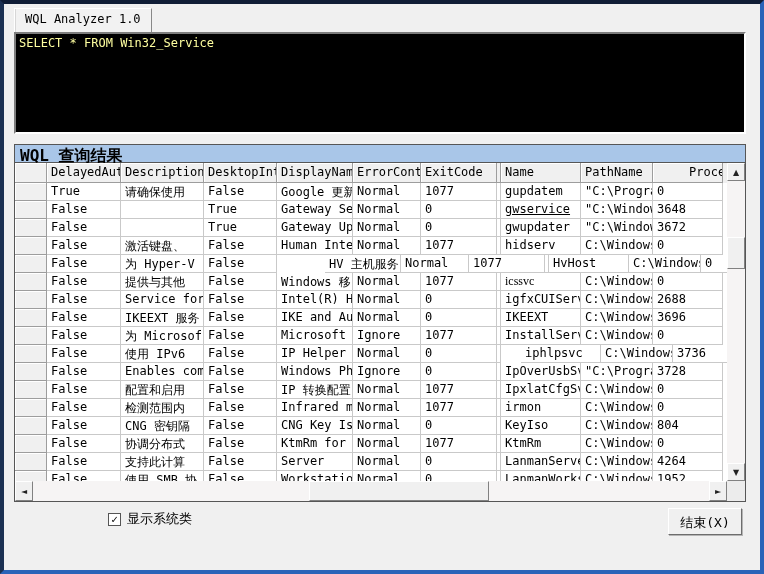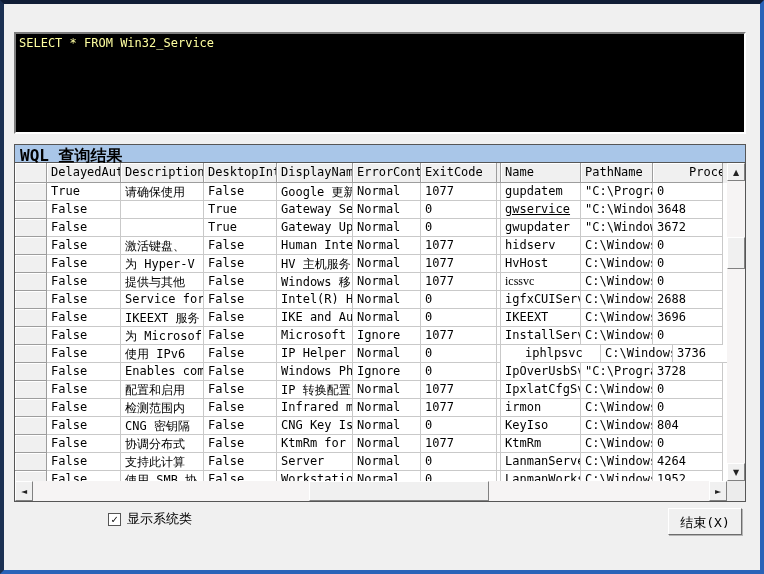--- a/index.html
+++ b/index.html
@@ -70,20 +70,21 @@
     display:flex;align-items:center;justify-content:center;font-size:11px;color:#000;line-height:1;}
 </style>
 </head>
 <body>
 
 <div class="window" style="--caption-bg: #a9c6e8; --editor-bg: #000000; --editor-text: #ffffa0;">
 
 
   <div class="client">
 
+    <div class="tab">WQL Analyzer 1.0</div>
 
     <div class="editor">SELECT * FROM Win32_Service</div>
 
     <div class="group">
       <div class="group-caption">WQL 查询结果</div>
       <div class="grid">
 
         <div class="ghead">
           <div class="hcorner"></div>
         <div class="hcell" style="width: 74px;">DelayedAuto</div>
@@ -149,21 +150,21 @@
               <div class="cdivider"></div>
               <div class="cell" style="width: 80px;">hidserv</div>
               <div class="cell" style="width: 72px;">C:\Windows\</div>
               <div class="cell" style="width: 70px;">0</div>
             </div>
             <div class="grow">
               <div class="rowhdr"></div>
               <div class="cell" style="width: 74px;">False</div>
               <div class="cell" style="width: 83px;">为 Hyper-V</div>
               <div class="cell" style="width: 73px;">False</div>
-              <div class="cell" style="width: 76px;">HV 主机服务</div>
+              <div class="cell" style="width: 76px; margin-left: 48px;">HV 主机服务</div>
               <div class="cell" style="width: 68px;">Normal</div>
               <div class="cell" style="width: 76px;">1077</div>
               <div class="cdivider"></div>
               <div class="cell" style="width: 80px;">HvHost</div>
               <div class="cell" style="width: 72px;">C:\Windows\</div>
               <div class="cell" style="width: 70px;">0</div>
             </div>
             <div class="grow">
               <div class="rowhdr"></div>
               <div class="cell" style="width: 74px;">False</div>

